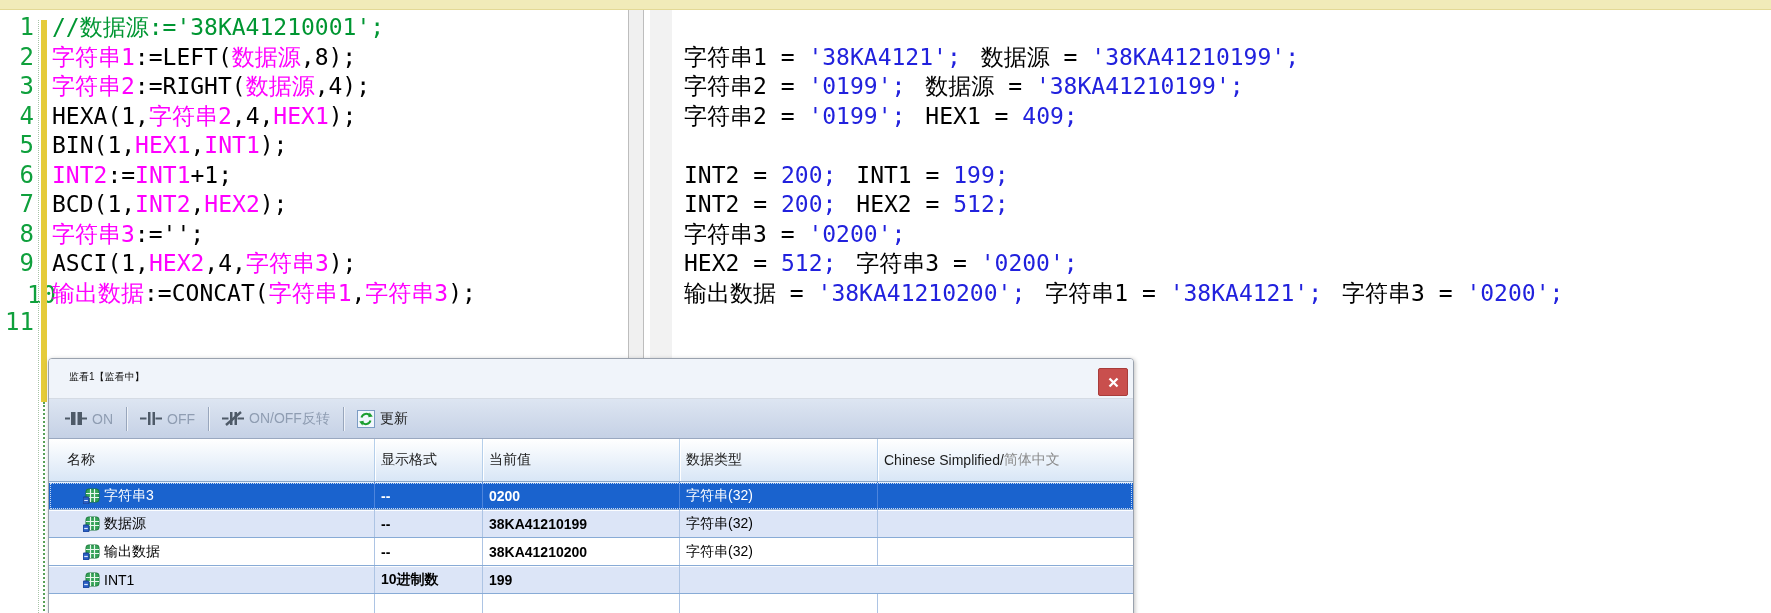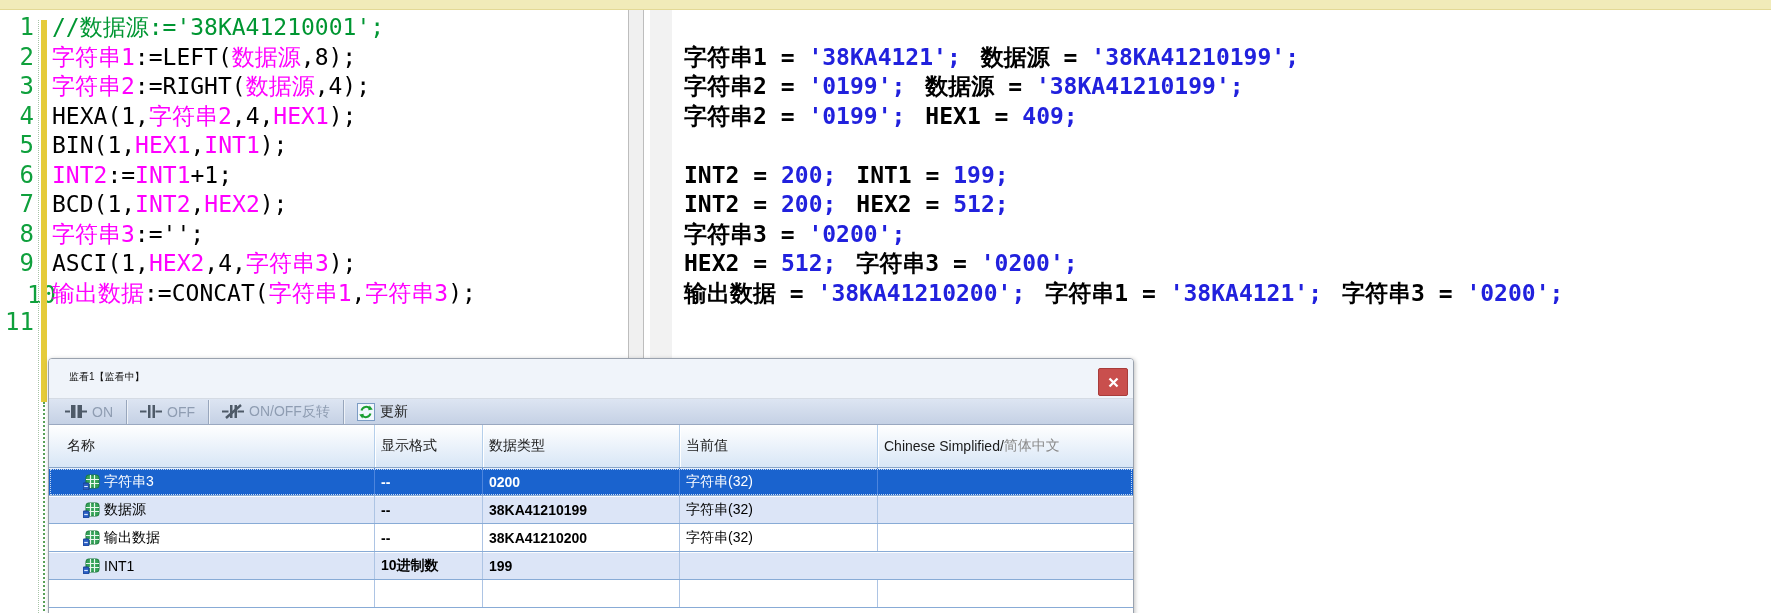--- a/index.html
+++ b/index.html
@@ -26,36 +26,36 @@
   .seg-var { color:#ff00ff; }
   .seg-code { color:#000; }
 
   
   #splitter { position:absolute; left:628px; top:10px; width:16px; height:603px;
     background:#f0f0f0; border-left:1px solid #bdbdbd; border-right:1px solid #bdbdbd; }
   #value-gutter { position:absolute; left:650px; top:10px; width:22px; height:603px; background:#f2f2f2; }
   #monitor-pane { position:absolute; left:672px; top:10px; width:1099px; height:603px; background:#fff; }
   .mon-line { position:absolute; left:12px; white-space:pre;
     font-family:"DejaVu Sans Mono",monospace; font-size:23px; line-height:29.5px; }
-  .mon-pair { margin-right:20px;font-weight:bold; }
+  .mon-pair { margin-right:20px; }
   .mon-name, .mon-eq { color:#000; }
   .mon-val { color:#2121dd; }
 
   
   #watch-window { position:absolute; left:48px; top:358px; width:1086px; height:258px;
     background:#fff; border:1px solid #9aa2ae; border-radius:4px 4px 0 0;
     box-shadow:1px 1px 4px rgba(0,0,0,.25); overflow:hidden; }
   #watch-titlebar { position:relative; height:40px; background:#f0f4fa;
     border-bottom:1px solid #d5dbe4; }
   #watch-title { position:absolute; left:20px; top:11px; font-size:10px; color:#111; }
   #watch-close { position:absolute; right:5px; top:9px; width:30px; height:28px;
     background:#c94f4d; border:1px solid #a83c3a; border-radius:2px;
     display:flex; align-items:center; justify-content:center; cursor:pointer; }
 
-  #watch-toolbar { height:26px; display:flex; align-items:center; padding-left:10px;
+  #watch-toolbar { height:40px; display:flex; align-items:center; padding-left:10px;
     background:linear-gradient(#dde5f2,#c5d1e5); border-bottom:1px solid #9aa8c0; }
   .tb-btn { display:inline-flex; align-items:center; gap:5px; background:transparent;
     border:none; font-size:14px; padding:4px 6px; cursor:pointer; }
   .tb-btn.disabled { color:#8f9db2; }
   .tb-btn.enabled { color:#1b1b1b; }
   .tb-sep { width:1px; height:24px; background:#98a6bc; box-shadow:1px 0 0 #eef2f8; margin:0 7px; }
 
   #watch-head { display:grid; grid-template-columns:325px 108px 197px 198px 1fr; height:43px;
     background:linear-gradient(#ffffff,#d8e6f6); border-bottom:1px solid #8aa6c8; }
   .h-cell { display:flex; align-items:center; padding-left:6px; font-size:14px; color:#1b1b1b;
@@ -180,24 +180,24 @@
     </div>
 
     <div id="watch-head">
       <div class="h-cell">
         <span>名称</span>
         </div>
       <div class="h-cell">
         <span>显示格式</span>
         </div>
       <div class="h-cell">
+        <span>当前值</span>
+        </div>
+      <div class="h-cell">
         <span>数据类型</span>
-        </div>
-      <div class="h-cell">
-        <span>当前值</span>
         </div>
       <div class="h-cell">
         <span>Chinese Simplified/</span>
           <span class="h-lang-zh">简体中文</span>
         </div>
     </div>
 
     <div id="watch-body">
         <div class="t-row selected">
           <div class="cell c-name">

